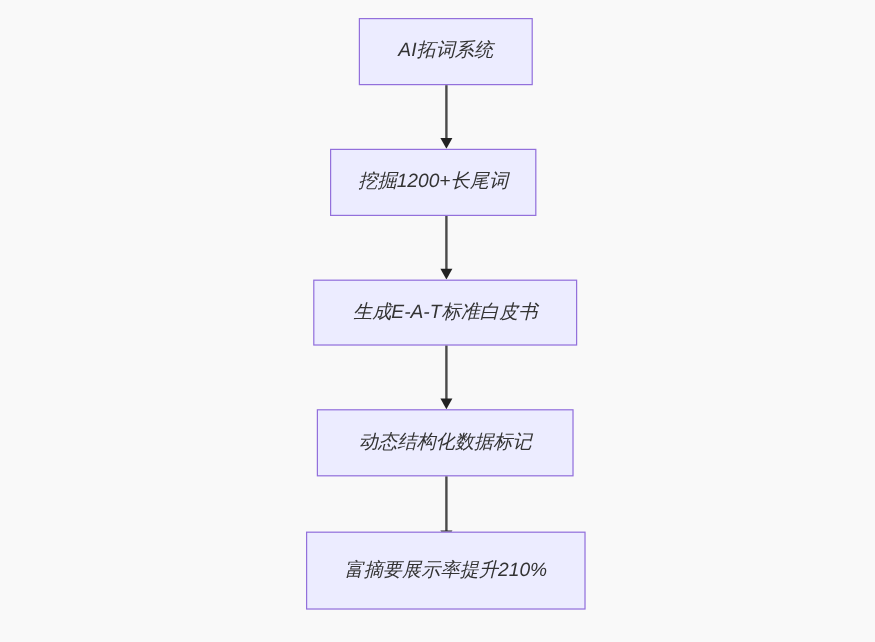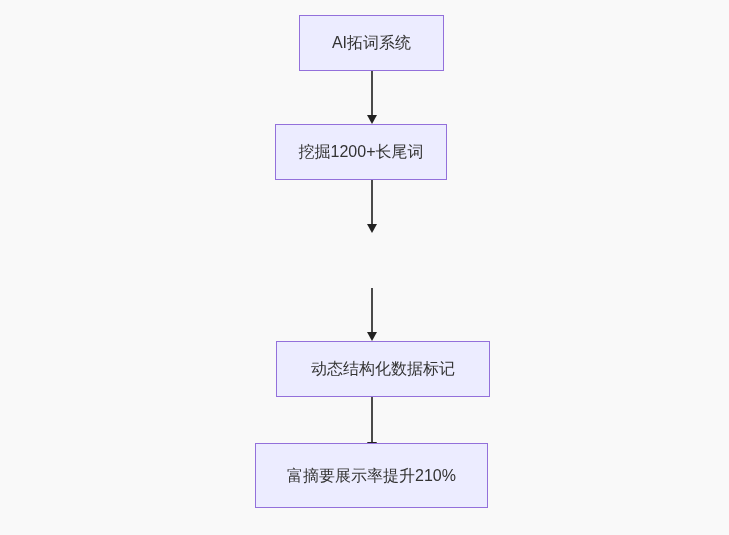--- a/index.html
+++ b/index.html
@@ -25,25 +25,26 @@
     background: #ECECFF;
     border: 1px solid #9370DB;
     color: #333333;
     font-size: 16px;
     display: flex;
     align-items: center;
     justify-content: center;
     text-align: right;
     line-height: 1.2;
     white-space: nowrap;
+    font-style: italic;
   }
   .node1 { left: 299px; top: 15px;  width: 145px; height: 56px; }
   .node2 { left: 275px; top: 124px; width: 172px; height: 56px; }
   .node3 { left: 261px; top: 233px; width: 220px; height: 55px; }
-  .node4 { left: 276px; top: 341px; width: 214px; height: 56px; }
+  .node4 { left: 264px; top: 341px; width: 214px; height: 56px; }
   .node5 { left: 255px; top: 443px; width: 233px; height: 65px; }
 
   .edge {
     position: absolute;
     left: 365px;
     width: 13px;
   }
   .edge1 { top: 71px;  height: 53px; }
   .edge2 { top: 180px; height: 53px; }
   .edge3 { top: 288px; height: 53px; }
@@ -84,20 +85,23 @@
 
   <div class="flow-node node2">
     <span>挖掘1200+长尾词</span>
   </div>
 
   <div class="edge edge2">
     <span class="edge-line"></span>
     <span class="edge-arrowhead"></span>
   </div>
 
+  <div class="flow-node node3">
+    <span>生成E-A-T标准白皮书</span>
+  </div>
 
   <div class="edge edge3">
     <span class="edge-line"></span>
     <span class="edge-arrowhead"></span>
   </div>
 
   <div class="flow-node node4">
     <span>动态结构化数据标记</span>
   </div>
 

